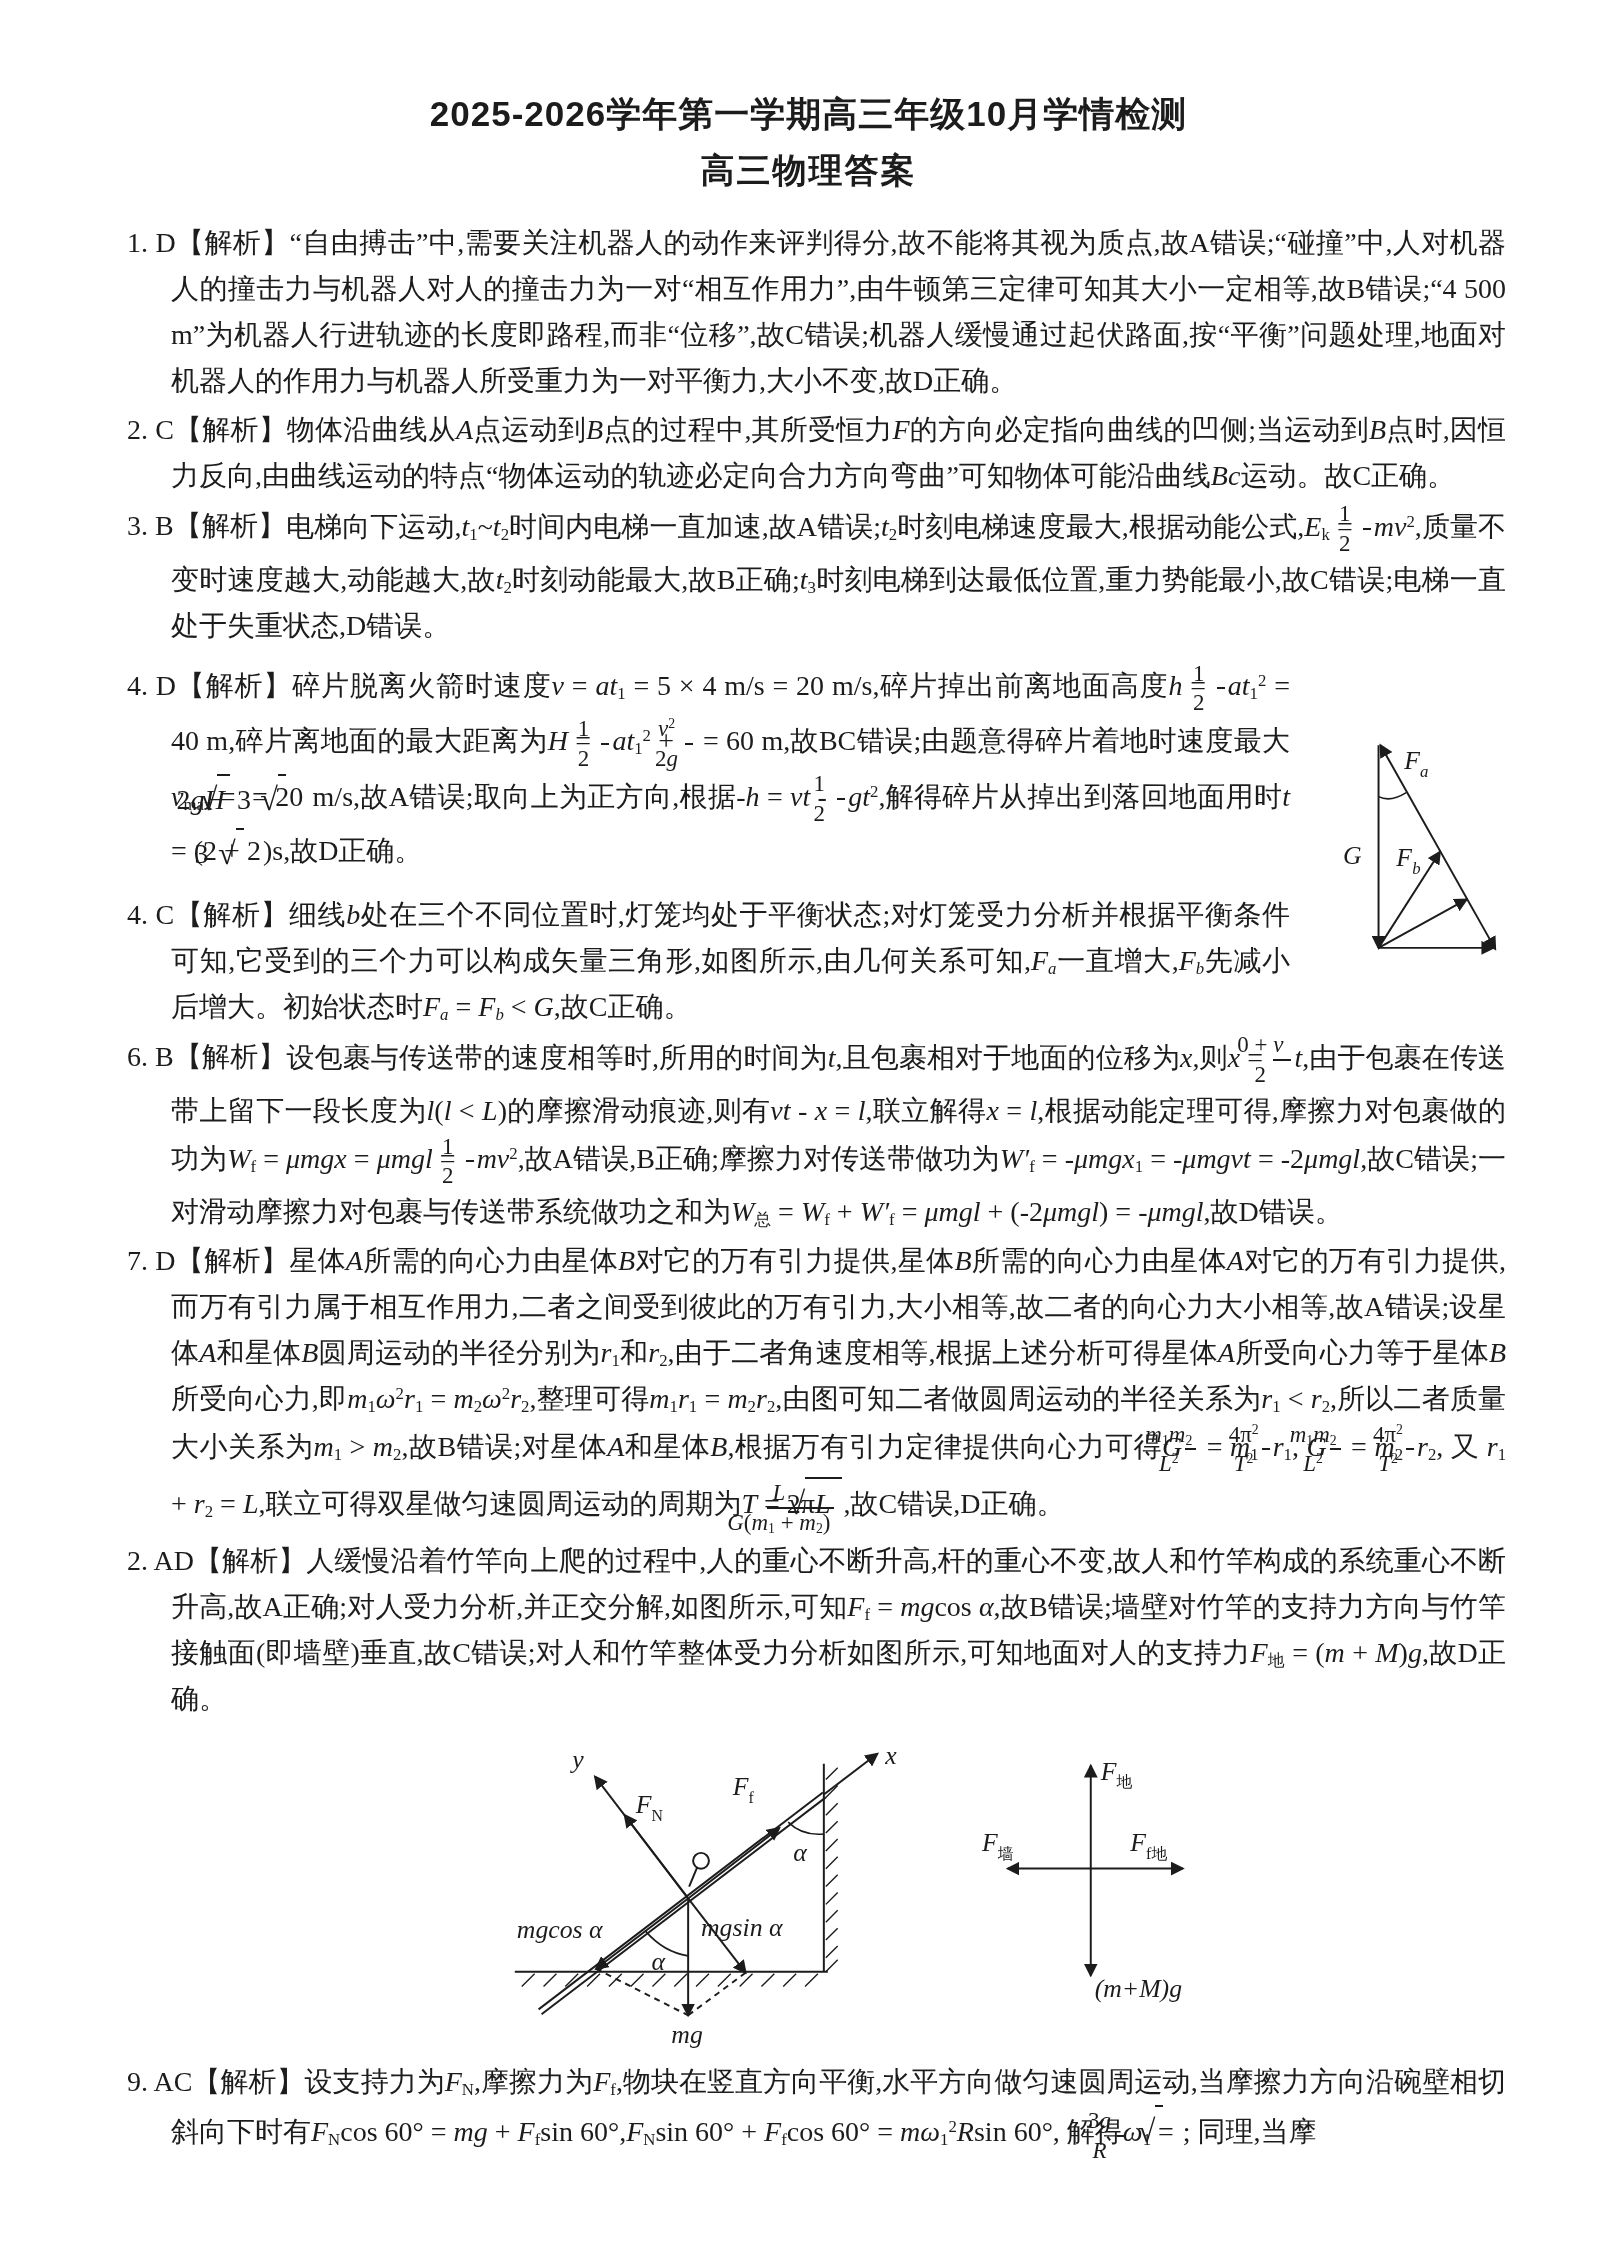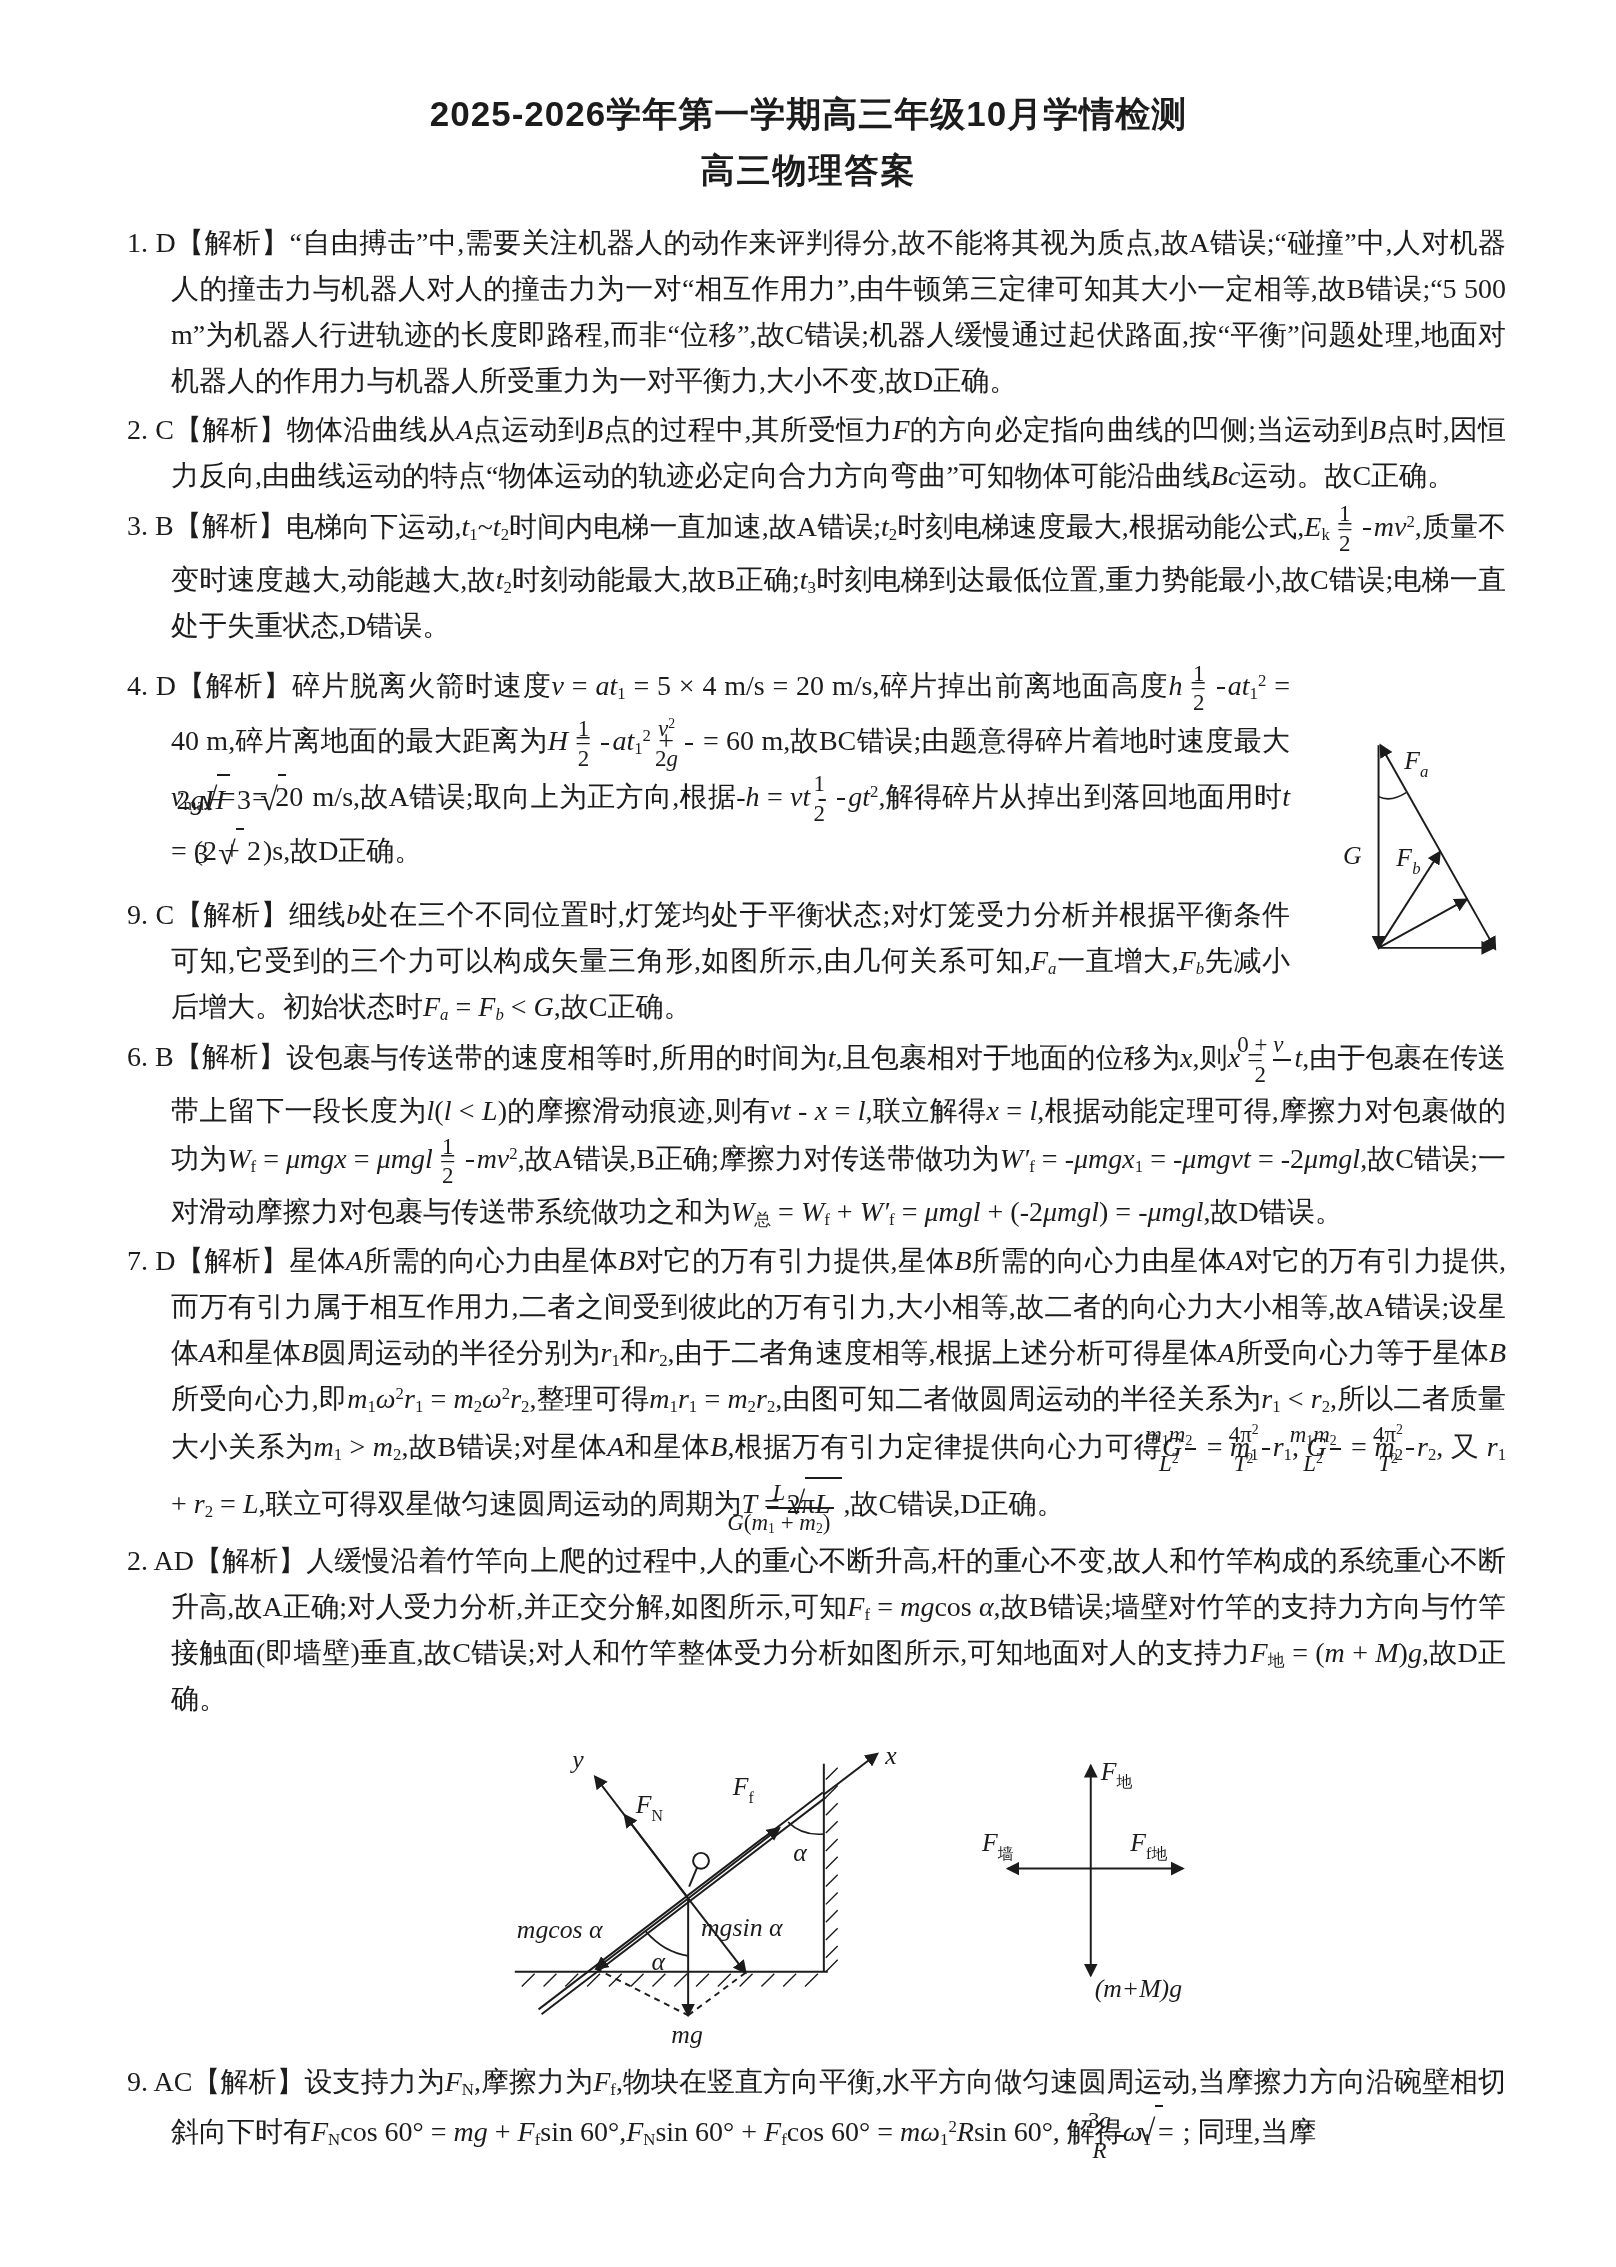--- a/index.html
+++ b/index.html
@@ -58,25 +58,25 @@
 </svg>
 
 <div class="page">
 
   <div class="titles">
     <h1 class="title-1">2025-2026学年第一学期高三年级10月学情检测</h1>
     <h2 class="title-2">高三物理答案</h2>
   </div>
 
   <div class="content">
-    <p class="item"><span class="head">1. D【解析】</span><span>“自由搏击”中,需要关注机器人的动作来评判得分,故不能将其视为质点,故A错误;“碰撞”中,人对机器人的撞击力与机器人对人的撞击力为一对“相互作用力”,由牛顿第三定律可知其大小一定相等,故B错误;“5 500 m”为机器人行进轨迹的长度即路程,而非“位移”,故C错误;机器人缓慢通过起伏路面,按“平衡”问题处理,地面对机器人的作用力与机器人所受重力为一对平衡力,大小不变,故D正确。</span></p>
+    <p class="item"><span class="head">1. D【解析】</span><span>“自由搏击”中,需要关注机器人的动作来评判得分,故不能将其视为质点,故A错误;“碰撞”中,人对机器人的撞击力与机器人对人的撞击力为一对“相互作用力”,由牛顿第三定律可知其大小一定相等,故B错误;“4 500 m”为机器人行进轨迹的长度即路程,而非“位移”,故C错误;机器人缓慢通过起伏路面,按“平衡”问题处理,地面对机器人的作用力与机器人所受重力为一对平衡力,大小不变,故D正确。</span></p>
     <p class="item"><span class="head">2. C【解析】</span><span>物体沿曲线从<i>A</i>点运动到<i>B</i>点的过程中,其所受恒力<i>F</i>的方向必定指向曲线的凹侧;当运动到<i>B</i>点时,因恒力反向,由曲线运动的特点“物体运动的轨迹必定向合力方向弯曲”可知物体可能沿曲线<i>Bc</i>运动。故C正确。</span></p>
     <p class="item"><span class="head">3. B【解析】</span><span>电梯向下运动,<i>t</i><sub>1</sub>~<i>t</i><sub>2</sub>时间内电梯一直加速,故A错误;<i>t</i><sub>2</sub>时刻电梯速度最大,根据动能公式,<i>E</i><sub>k</sub> = <span class="frac"><span class="fn">1</span><span class="fd">2</span></span><i>mv</i><sup>2</sup>,质量不变时速度越大,动能越大,故<i>t</i><sub>2</sub>时刻动能最大,故B正确;<i>t</i><sub>3</sub>时刻电梯到达最低位置,重力势能最小,故C错误;电梯一直处于失重状态,D错误。</span></p>
     <p class="item wrap-fig"><span class="head">4. D【解析】</span><span>碎片脱离火箭时速度<i>v</i> = <i>at</i><sub>1</sub> = 5 × 4 m/s = 20 m/s,碎片掉出前离地面高度<i>h</i> = <span class="frac"><span class="fn">1</span><span class="fd">2</span></span><i>at</i><sub>1</sub><sup>2</sup> = 40 m,碎片离地面的最大距离为<i>H</i> = <span class="frac"><span class="fn">1</span><span class="fd">2</span></span><i>at</i><sub>1</sub><sup>2</sup> + <span class="frac"><span class="fn"><i>v</i><sup>2</sup></span><span class="fd">2<i>g</i></span></span> = 60 m,故BC错误;由题意得碎片着地时速度最大<i>v</i><sub>max</sub> = <span class="sqrt"><span class="rsign">√</span><span class="rad">2<i>gH</i></span></span> = 20<span class="sqrt"><span class="rsign">√</span><span class="rad">3</span></span> m/s,故A错误;取向上为正方向,根据-<i>h</i> = <i>vt</i> - <span class="frac"><span class="fn">1</span><span class="fd">2</span></span><i>gt</i><sup>2</sup>,解得碎片从掉出到落回地面用时<i>t</i> = (2 + 2<span class="sqrt"><span class="rsign">√</span><span class="rad">3</span></span>)s,故D正确。</span></p>
-    <p class="item wrap-fig"><span class="head">9. C【解析】</span><span>细线<i>b</i>处在三个不同位置时,灯笼均处于平衡状态;对灯笼受力分析并根据平衡条件可知,它受到的三个力可以构成矢量三角形,如图所示,由几何关系可知,<i>F</i><sub><i>a</i></sub>一直增大,<i>F</i><sub><i>b</i></sub>先减小后增大。初始状态时<i>F</i><sub><i>a</i></sub> = <i>F</i><sub><i>b</i></sub> &lt; <i>G</i>,故C正确。</span></p>
+    <p class="item wrap-fig"><span class="head">4. C【解析】</span><span>细线<i>b</i>处在三个不同位置时,灯笼均处于平衡状态;对灯笼受力分析并根据平衡条件可知,它受到的三个力可以构成矢量三角形,如图所示,由几何关系可知,<i>F</i><sub><i>a</i></sub>一直增大,<i>F</i><sub><i>b</i></sub>先减小后增大。初始状态时<i>F</i><sub><i>a</i></sub> = <i>F</i><sub><i>b</i></sub> &lt; <i>G</i>,故C正确。</span></p>
     <p class="item"><span class="head">6. B【解析】</span><span>设包裹与传送带的速度相等时,所用的时间为<i>t</i>,且包裹相对于地面的位移为<i>x</i>,则<i>x</i> = <span class="frac"><span class="fn">0 + <i>v</i></span><span class="fd">2</span></span><i>t</i>,由于包裹在传送带上留下一段长度为<i>l</i>(<i>l</i> &lt; <i>L</i>)的摩擦滑动痕迹,则有<i>vt</i> - <i>x</i> = <i>l</i>,联立解得<i>x</i> = <i>l</i>,根据动能定理可得,摩擦力对包裹做的功为<i>W</i><sub>f</sub> = <i>μmgx</i> = <i>μmgl</i> = <span class="frac"><span class="fn">1</span><span class="fd">2</span></span><i>mv</i><sup>2</sup>,故A错误,B正确;摩擦力对传送带做功为<i>W′</i><sub>f</sub> = -<i>μmgx</i><sub>1</sub> = -<i>μmgvt</i> = -2<i>μmgl</i>,故C错误;一对滑动摩擦力对包裹与传送带系统做功之和为<i>W</i><sub>总</sub> = <i>W</i><sub>f</sub> + <i>W′</i><sub>f</sub> = <i>μmgl</i> + (-2<i>μmgl</i>) = -<i>μmgl</i>,故D错误。</span></p>
     <p class="item"><span class="head">7. D【解析】</span><span>星体<i>A</i>所需的向心力由星体<i>B</i>对它的万有引力提供,星体<i>B</i>所需的向心力由星体<i>A</i>对它的万有引力提供,而万有引力属于相互作用力,二者之间受到彼此的万有引力,大小相等,故二者的向心力大小相等,故A错误;设星体<i>A</i>和星体<i>B</i>圆周运动的半径分别为<i>r</i><sub>1</sub>和<i>r</i><sub>2</sub>,由于二者角速度相等,根据上述分析可得星体<i>A</i>所受向心力等于星体<i>B</i>所受向心力,即<i>m</i><sub>1</sub><i>ω</i><sup>2</sup><i>r</i><sub>1</sub> = <i>m</i><sub>2</sub><i>ω</i><sup>2</sup><i>r</i><sub>2</sub>,整理可得<i>m</i><sub>1</sub><i>r</i><sub>1</sub> = <i>m</i><sub>2</sub><i>r</i><sub>2</sub>,由图可知二者做圆周运动的半径关系为<i>r</i><sub>1</sub> &lt; <i>r</i><sub>2</sub>,所以二者质量大小关系为<i>m</i><sub>1</sub> &gt; <i>m</i><sub>2</sub>,故B错误;对星体<i>A</i>和星体<i>B</i>,根据万有引力定律提供向心力可得<i>G</i><span class="frac"><span class="fn"><i>m</i><sub>1</sub><i>m</i><sub>2</sub></span><span class="fd"><i>L</i><sup>2</sup></span></span> = <i>m</i><sub>1</sub><span class="frac"><span class="fn">4π<sup>2</sup></span><span class="fd"><i>T</i><sup>2</sup></span></span><i>r</i><sub>1</sub>, <i>G</i><span class="frac"><span class="fn"><i>m</i><sub>1</sub><i>m</i><sub>2</sub></span><span class="fd"><i>L</i><sup>2</sup></span></span> = <i>m</i><sub>2</sub><span class="frac"><span class="fn">4π<sup>2</sup></span><span class="fd"><i>T</i><sup>2</sup></span></span><i>r</i><sub>2</sub>, 又 <i>r</i><sub>1</sub> + <i>r</i><sub>2</sub> = <i>L</i>,联立可得双星做匀速圆周运动的周期为<i>T</i> = 2π<i>L</i><span class="sqrt"><span class="rsign">√</span><span class="rad"><span class="frac"><span class="fn"><i>L</i></span><span class="fd"><i>G</i>(<i>m</i><sub>1</sub> + <i>m</i><sub>2</sub>)</span></span></span></span>,故C错误,D正确。</span></p>
     <p class="item"><span class="head">2. AD【解析】</span><span>人缓慢沿着竹竿向上爬的过程中,人的重心不断升高,杆的重心不变,故人和竹竿构成的系统重心不断升高,故A正确;对人受力分析,并正交分解,如图所示,可知<i>F</i><sub>f</sub> = <i>mg</i>cos <i>α</i>,故B错误;墙壁对竹竿的支持力方向与竹竿接触面(即墙壁)垂直,故C错误;对人和竹竿整体受力分析如图所示,可知地面对人的支持力<i>F</i><sub>地</sub> = (<i>m</i> + <i>M</i>)<i>g</i>,故D正确。</span></p>
 
     <div class="figrow">
 
       <svg width="416" height="315" viewBox="0 0 420 318">
 
         <line x1="20" y1="240" x2="336" y2="240"></line>
         <path class="hatch" d="M40 242 l-13 13 M62 242 l-13 13 M84 242 l-13 13 M106 242 l-13 13 M128 242 l-13 13 M150 242 l-13 13 M172 242 l-13 13 M194 242 l-13 13 M216 242 l-13 13 M238 242 l-13 13 M260 242 l-13 13 M282 242 l-13 13 M304 242 l-13 13 M326 242 l-13 13"></path>

